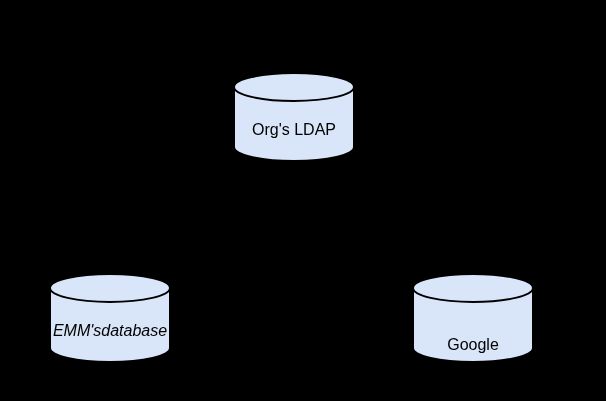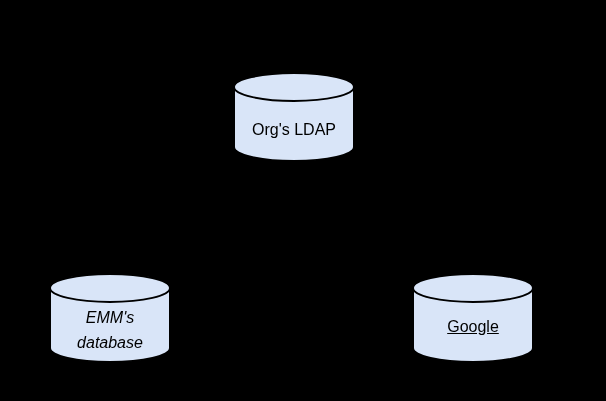--- a/index.html
+++ b/index.html
@@ -21,30 +21,29 @@
   .node-ldap   { left: 232px; top: 71px; }
   .node-emm    { left: 48px;  top: 272px; font-style: italic; }
   .node-google { left: 411px; top: 272px; }
   .cyl { position: absolute; left: 0; top: 0; display: block; }
   .cyl path, .cyl ellipse { stroke-width: 2; }
   .node-label {
     position: absolute;
     left: 0; right: 0;
     top: 26px; height: 64px;
     display: flex;
-    flex-direction: column;
     align-items: center;
     justify-content: center;
     font-size: 16px;
     line-height: 25px;
     color: #000000;
     text-align: left;
     white-space: nowrap;
   }
-  .node-google .node-label { top: 18px; height: 72px; text-decoration: underline; }
+  .node-google .node-label { top: 36px; height: 72px; }
   .label-line:empty { display: none; }
 </style>
 </head>
 <body>
 
 <div class="stage">
 
   <div class="node node-ldap">
     <svg class="cyl" viewBox="0 0 124 92" width="124" height="92" aria-hidden="true">
       <path class="cyl-body" d="M2 16 L2 76 A60 14 0 0 0 122 76 L122 16" fill="#d9e5f8" stroke="#000000"></path>

